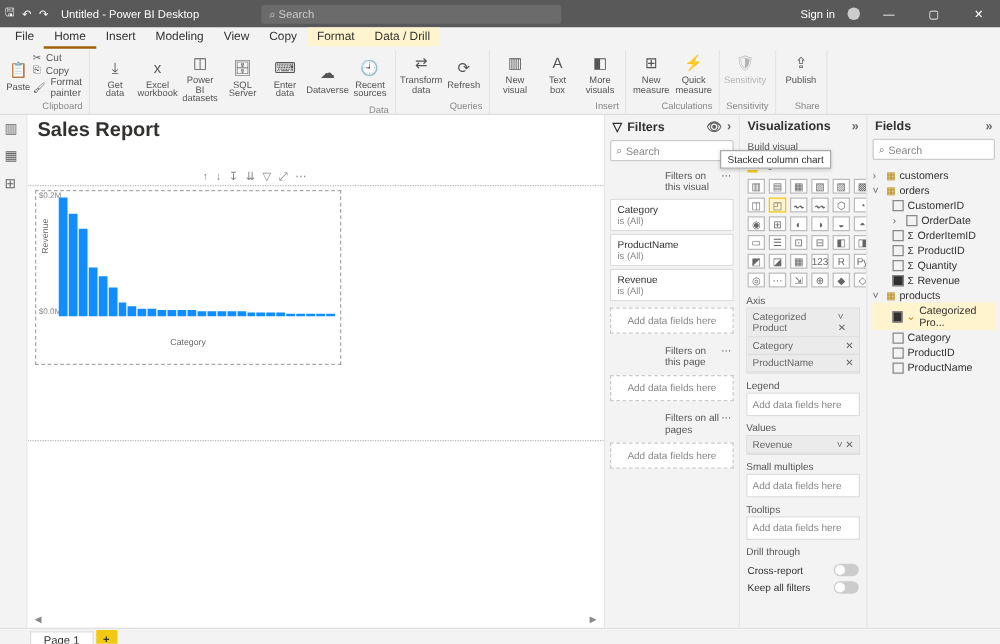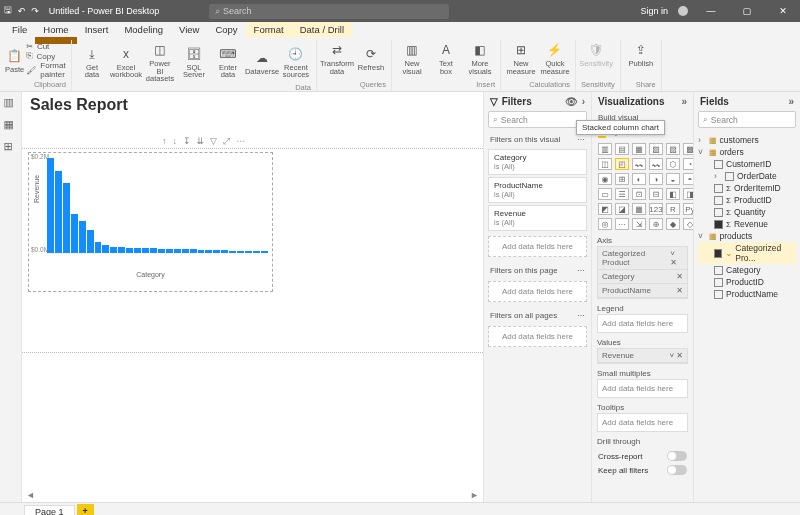--- a/index.html
+++ b/index.html
@@ -5,21 +5,21 @@
 * { box-sizing: border-box; margin: 0; padding: 0; font-family: "Segoe UI", sans-serif; }
 body { width: 800px; height: 515px; background: #f3f3f3; font-size: 9px; color: #323130; overflow: hidden; position: relative; }
 .titlebar { height: 22px; background: #595959; color: #fff; display: flex; align-items: center; padding: 0 4px; font-size: 9px; }
 .titlebar .tb-icons { display: flex; gap: 6px; align-items: center; }
 .titlebar .tb-title { margin-left: 10px; }
 .titlebar .tb-search { margin-left: 50px; background: #6b6b6b; border-radius: 2px; display: flex; align-items: center; padding: 1px 6px; width: 240px; height: 15px; color: #ccc; }
 .titlebar .tb-right { margin-left: auto; display: flex; align-items: center; gap: 10px; }
 .titlebar .win-btn { width: 26px; text-align: center; }
 .menubar { height: 18px; background: #f3f3f3; display: flex; align-items: flex-start; padding: 0 4px; font-size: 9.5px; }
 .menubar .m-item { padding: 2px 8px; color: #323130; }
-.menubar .m-item.active { border-bottom: 7px solid #a16207; }
+.menubar .m-item.active { border-bottom: 2px solid #a16207; }
 .menubar .m-item.hl { color: #323130; }
 .ribbon { height: 52px; background: #f3f3f3; border-bottom: 1px solid #ddd; display: flex; font-size: 8px; }
 .ribbon .r-group { border-right: 1px solid #e5e5e5; padding: 2px 5px; display: flex; flex-direction: column; justify-content: space-between; }
 .ribbon .r-group .r-items { display: flex; gap: 4px; }
 .ribbon .r-btn { display: flex; flex-direction: column; align-items: center; justify-content: center; width: 30px; gap: 2px; color: #555; }
 .ribbon .r-btn.sm { width: auto; flex-direction: row; justify-content: flex-start; gap: 4px; }
 .ribbon .r-icon { width: 16px; height: 16px; display: flex; align-items: center; justify-content: center; font-size: 12px; color: #555; }
 .ribbon .r-label { font-size: 7.5px; line-height: 1; text-align: center; white-space: pre-line; }
 .ribbon .r-group-label { font-size: 7.5px; color: #888; text-align: right; }
 .clipboard-col { display:flex; flex-direction:column; gap:0px; font-size:8px; }
@@ -44,21 +44,21 @@
 
 .dotted-sep2 { position:absolute; top:260px; left:0; right:0; border-top:1px dotted #bbb; }
 
 .pane { background:#f3f3f3; border-left:1px solid #e5e5e5; display:flex; flex-direction:column; }
 .pane-header { display:flex; align-items:center; padding:4px 6px; font-weight:600; font-size:10px; gap:4px; }
 .pane-header .ph-actions { margin-left:auto; display:flex; gap:4px; color:#666; }
 .filters-pane { width: 108px; }
 .viz-pane { width: 102px; }
 .fields-pane { width: 107px; }
 .search-box { margin: 0 4px 4px 4px; background:#fff; border:1px solid #ccc; border-radius:2px; padding:2px 4px; display:flex; align-items:center; gap:3px; font-size:8.5px; color:#888; }
-.section-title { font-size:8px; color:#555; padding:3px 6px; display:flex; justify-content:space-between; }
+.section-title { font-size:8px; color:#555; padding:3px 6px; display:flex; justify-content:space-between;margin-left:42px; }
 .filter-card { margin: 2px 4px; background:#fff; border:1px solid #ddd; padding:3px 5px; font-size:8px; }
 .filter-card .fc-name { color:#333; }
 .filter-card .fc-val { color:#888; font-size:7.5px; }
 .add-fields { margin:3px 4px 6px 4px; background:#fff; border:1px dashed #ccc; padding:5px; text-align:center; font-size:8px; color:#888; }
 
 .viz-sub { font-size:8px; color:#555; padding:2px 6px; }
 .viz-tabs { display:flex; gap:8px; padding:2px 6px; font-size:9px; color:#666; }
 .viz-gallery { display:grid; grid-template-columns: repeat(6, 14px); gap:3px; padding:3px 6px; }
 .viz-g-item { width:14px; height:12px; border:1px solid #bbb; background:#fff; font-size:8px; display:flex; align-items:center; justify-content:center; color:#666; }
 .viz-g-item.sel { background:#fff4ce; border-color:#f2c811; }

